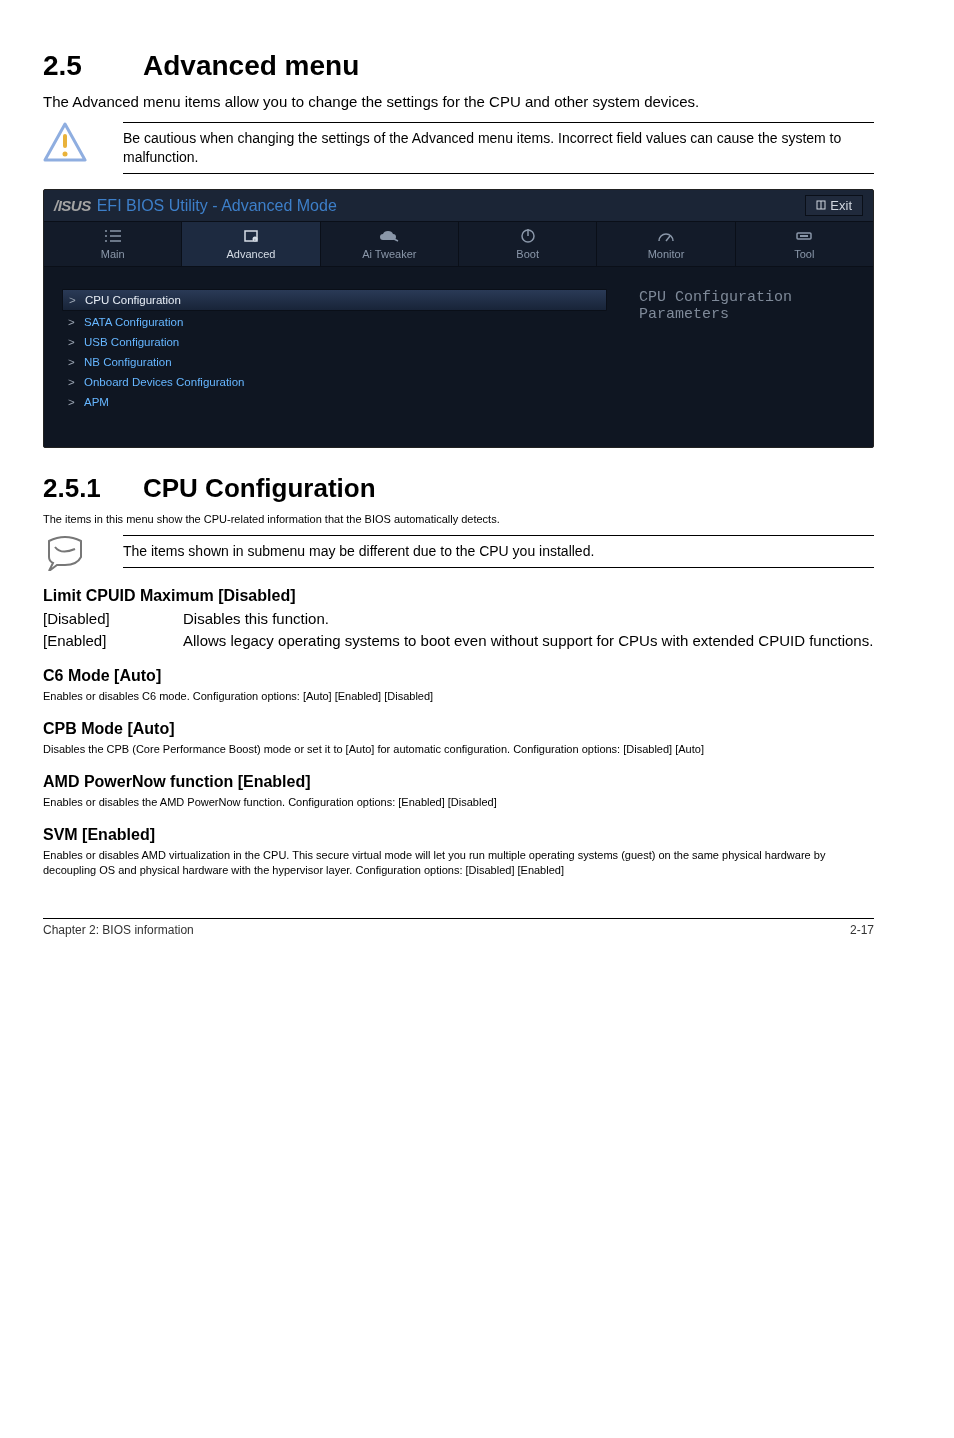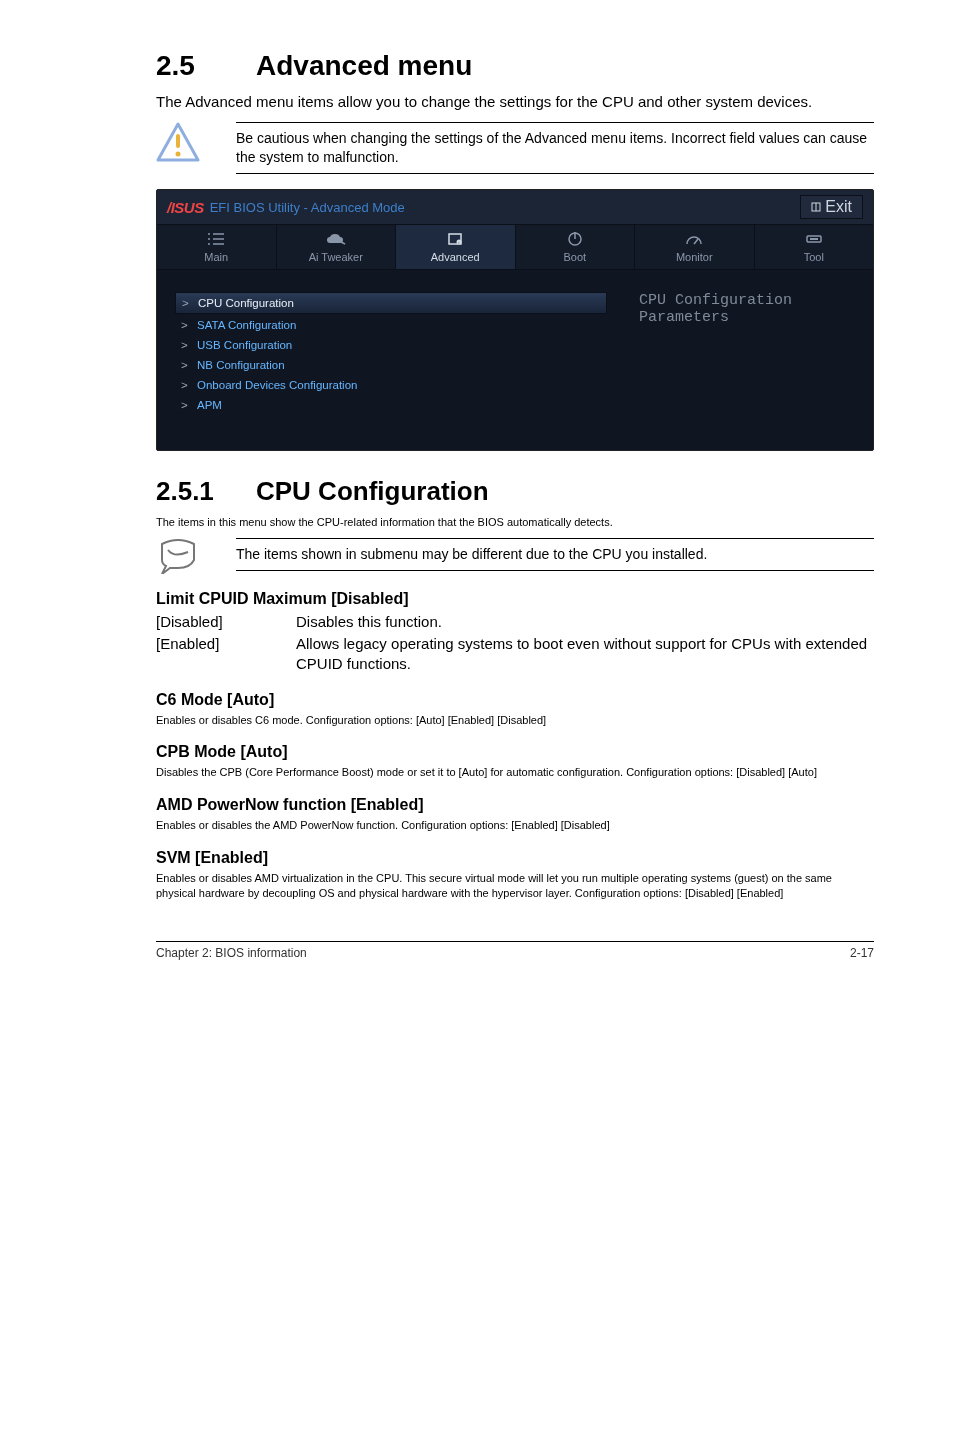--- a/index.html
+++ b/index.html
@@ -4,22 +4,21 @@
 <style>
   body {
     margin: 0;
     padding: 0;
     background: #ffffff;
     font-family: Arial, Helvetica, sans-serif;
     color: #000;
     width: 954px;
   }
   .page {
-    padding: 50px 80px 40px 116px;
-    margin-left: 40px;
+    padding: 50px 80px 40px 43px;
   }
   h1.section-title {
     font-size: 28px;
     font-weight: bold;
     margin: 0 0 10px 0;
   }
   h1.section-title .num {
     display: inline-block;
     width: 100px;
   }
@@ -70,36 +69,36 @@
   .bios-header {
     display: flex;
     align-items: center;
     background: #1b2536;
     border-bottom: 1px solid #0a0f18;
     padding: 5px 10px;
   }
   .bios-logo {
     font-style: italic;
     font-weight: bold;
-    color: #ef4444;
+    color: #a3a3a3;
     font-size: 15px;
     letter-spacing: -0.5px;
     margin-right: 6px;
   }
   .bios-title {
     color: #3d7fc9;
-    font-size: 13px;
+    font-size: 16px;
   }
   .bios-exit {
     margin-left: auto;
     background: #202a3c;
     border: 1px solid #0a0f18;
     color: #d0d6df;
     padding: 2px 10px;
-    font-size: 16px;
+    font-size: 13px;
     display: flex;
     align-items: center;
     gap: 4px;
   }
   .bios-tabs {
     display: flex;
     background: #131b29;
     border-bottom: 1px solid #0a0f18;
   }
   .bios-tab {
@@ -244,38 +243,38 @@
                 <line x1="7" y1="2" x2="18" y2="2"></line>
                 <line x1="2" y1="7" x2="4" y2="7"></line>
                 <line x1="7" y1="7" x2="18" y2="7"></line>
                 <line x1="2" y1="12" x2="4" y2="12"></line>
                 <line x1="7" y1="12" x2="18" y2="12"></line>
               </g>
             </svg>
         </div>
         <div>Main</div>
       </div>
-      <div class="bios-tab">
-        <div class="tab-icon">
-          <svg width="22" height="14" viewBox="0 0 22 14">
-              <path d="M5 11 Q2 11 2 8 Q2 5 5 5 Q6 2 10 2 Q14 2 15 5 Q18 5 18 8 Q18 11 15 11 Z" fill="#8a97a9"></path>
-              <path d="M14 9 L20 12" stroke="#8a97a9" stroke-width="1.5"></path>
-            </svg>
-        </div>
-        <div>Ai  Tweaker</div>
-      </div>
       <div class="bios-tab active">
         <div class="tab-icon">
           <svg width="20" height="16" viewBox="0 0 20 16">
               <rect x="4" y="3" width="12" height="10" fill="none" stroke="#d6dde6" stroke-width="1.5"></rect>
               <circle cx="14" cy="11" r="2.5" fill="#d6dde6"></circle>
               <text x="14" y="13" font-size="4" text-anchor="middle" fill="#1d2a40">i</text>
             </svg>
         </div>
         <div>Advanced</div>
+      </div>
+      <div class="bios-tab">
+        <div class="tab-icon">
+          <svg width="22" height="14" viewBox="0 0 22 14">
+              <path d="M5 11 Q2 11 2 8 Q2 5 5 5 Q6 2 10 2 Q14 2 15 5 Q18 5 18 8 Q18 11 15 11 Z" fill="#8a97a9"></path>
+              <path d="M14 9 L20 12" stroke="#8a97a9" stroke-width="1.5"></path>
+            </svg>
+        </div>
+        <div>Ai  Tweaker</div>
       </div>
       <div class="bios-tab">
         <div class="tab-icon">
           <svg width="18" height="18" viewBox="0 0 18 18">
               <circle cx="9" cy="9" r="6" fill="none" stroke="#8a97a9" stroke-width="1.5"></circle>
               <line x1="9" y1="2" x2="9" y2="9" stroke="#8a97a9" stroke-width="1.5"></line>
             </svg>
         </div>
         <div>Boot</div>
       </div>

